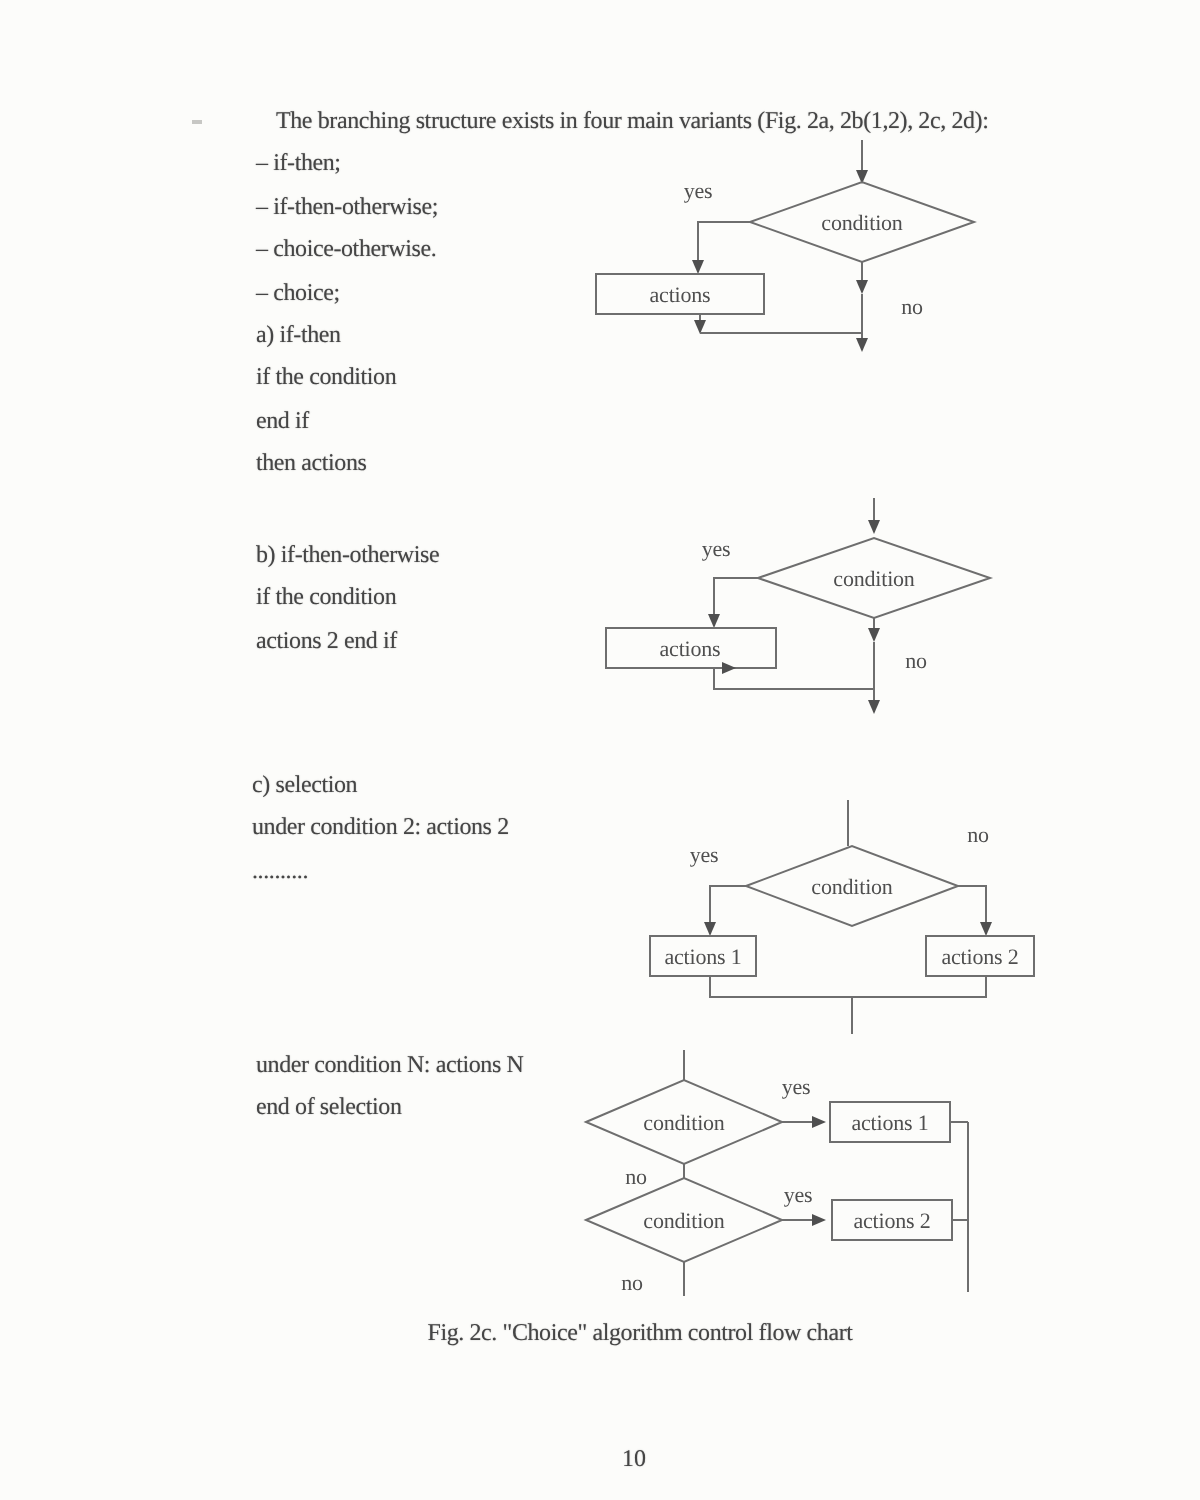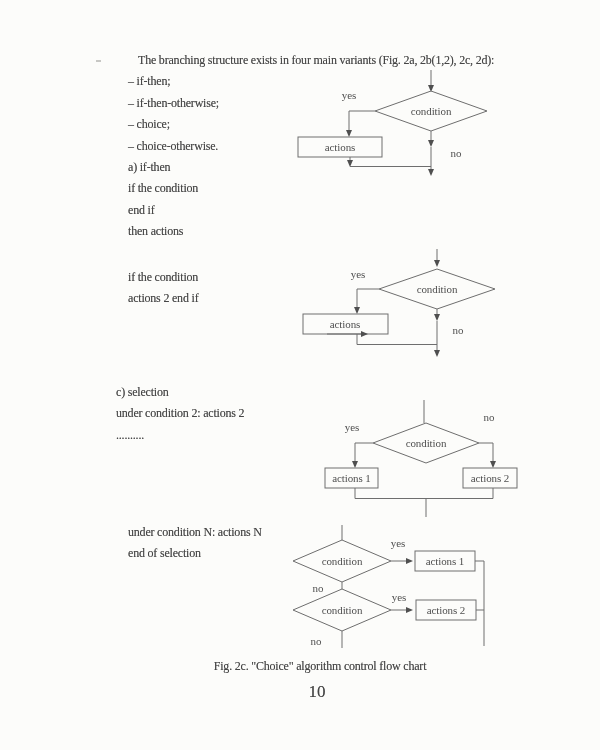--- a/index.html
+++ b/index.html
@@ -16,22 +16,23 @@
   .ln{
     font-size:12px;line-height:21.4px;letter-spacing:-0.2px;
     color:var(--text);text-shadow:0 0 0.6px rgba(80,80,80,.55);
   }
   .ln.indent{padding-left:10px;}
   .caption{
     position:absolute;text-align:center;font-size:12px;letter-spacing:-0.2px;
     color:var(--text);text-shadow:0 0 0.6px rgba(80,80,80,.55);white-space:nowrap;
   }
   .pagenum{
-    position:absolute;text-align:center;font-size:17px;color:var(--text);
+    position:absolute;text-align:center;font-size:12px;color:var(--text);
     text-shadow:0 0 0.6px rgba(80,80,80,.55);
+    margin-top:40px;
   }
   .speck{position:absolute;width:5px;height:2px;background:#c7c7c4;}
   svg.flow{position:absolute;left:0;top:0;}
   svg.flow line, svg.flow polyline, svg.flow rect, svg.flow polygon.dm{
     stroke:var(--line);stroke-width:1;fill:none;
   }
   svg.flow polygon.ah{fill:var(--chart_text);stroke:none;}
   svg.flow text{
     font-family:"Liberation Serif", serif;font-size:11px;fill:var(--chart_text);
     text-anchor:middle;letter-spacing:-0.1px;
@@ -41,34 +42,35 @@
 <body>
 
 <div class="page">
 
   <div class="speck" style="left:96px;top:60px;"></div>
 
   <div class="tb" style="left:128px;top:50px;">
     <div class="ln indent">The branching structure exists in four main variants (Fig. 2a, 2b(1,2), 2c, 2d):</div>
     <div class="ln">– if-then;</div>
     <div class="ln">– if-then-otherwise;</div>
+    <div class="ln">– choice-otherwise.</div>
     <div class="ln">– choice;</div>
-    <div class="ln">– choice-otherwise.</div>
     <div class="ln">a) if-then</div>
     <div class="ln">if the condition</div>
     <div class="ln">end if</div>
     <div class="ln">then actions</div>
   </div>
 
   <div class="tb" style="left:128px;top:267px;">
+    <div class="ln">b) if-then-otherwise</div>
     <div class="ln">if the condition</div>
     <div class="ln">actions 2 end if</div>
   </div>
 
-  <div class="tb" style="left:116px;top:382px;">
+  <div class="tb" style="left:126px;top:382px;">
     <div class="ln">c) selection</div>
     <div class="ln">under condition 2: actions 2</div>
     <div class="ln">..........</div>
   </div>
 
   <div class="tb" style="left:128px;top:522px;">
     <div class="ln">under condition N: actions N</div>
     <div class="ln">end of selection</div>
   </div>
 

